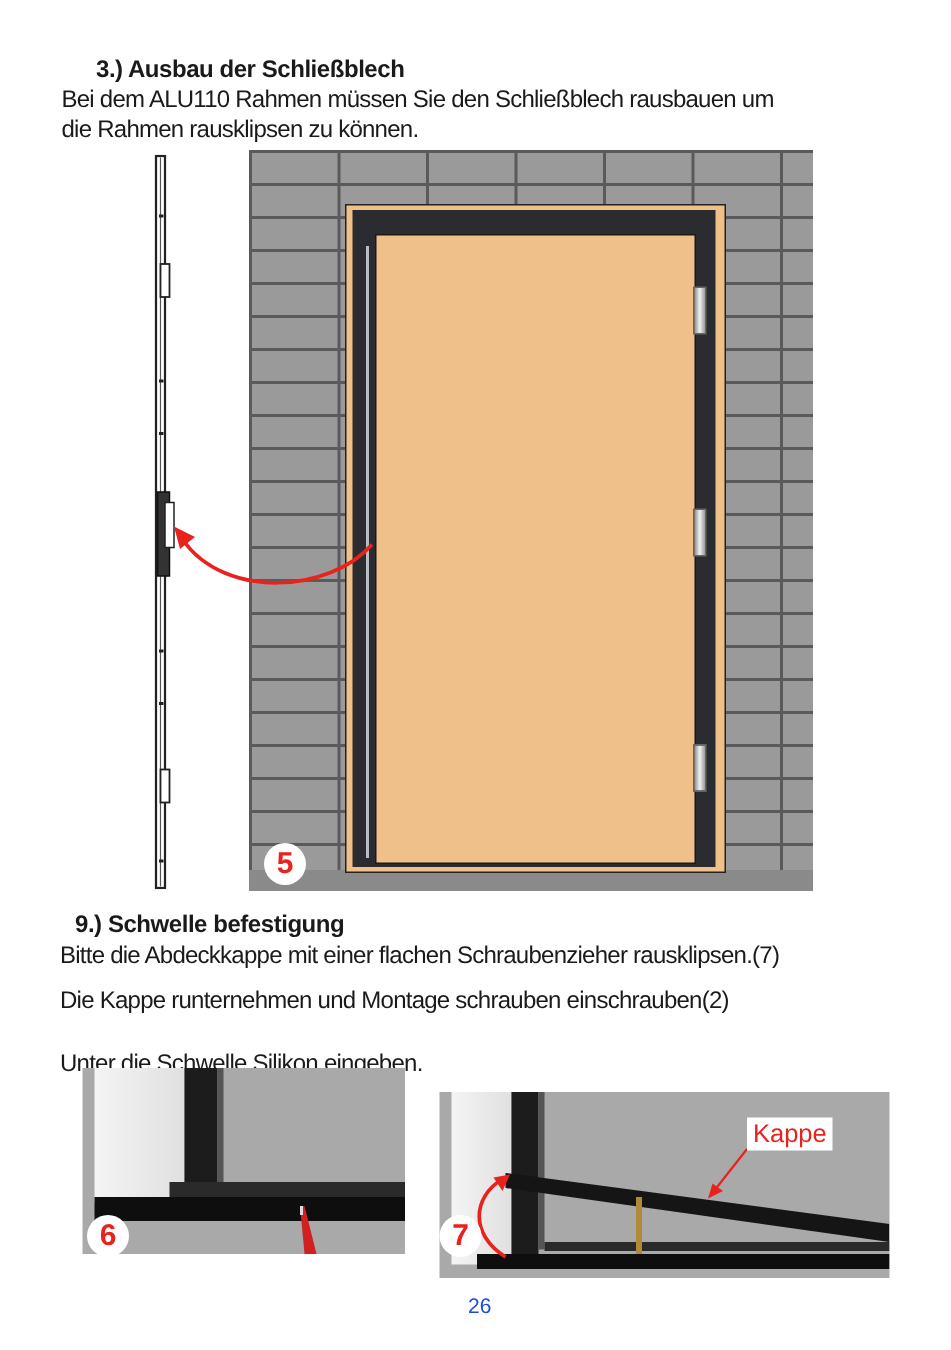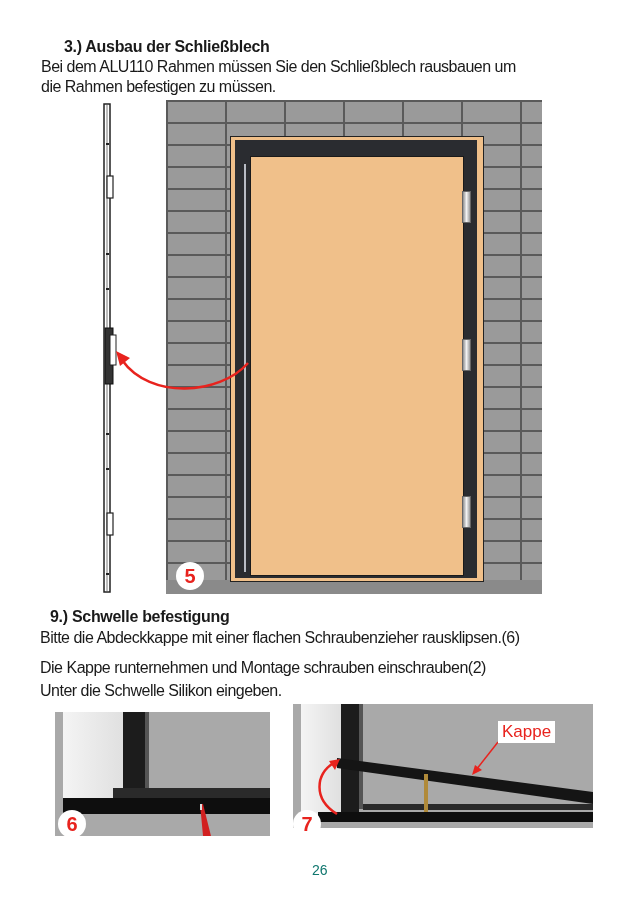--- a/index.html
+++ b/index.html
@@ -16,28 +16,28 @@
       linear-gradient(90deg, #5a5a5a 2px, transparent 2px);
     background-size: 100% 22px, 118px 44px, 118px 44px;
     background-position: 0 0, 0 0, 59px 22px;
   }
   .num-badge {
     position:absolute; width:28px; height:28px; border-radius:50%; background:#ffffff;
     color:#e8231e; font-weight:bold; font-size:20px; text-align:center; line-height:28px;
   }
   .hinge { position:absolute; left:462px; width:7px; height:30px;
            background:linear-gradient(90deg,#8d8d8d,#f2f2f2,#9a9a9a); border:1px solid #666; }
-  .page-num { font-size:14px; color:#0f766e; }
+  .page-num { font-size:14px; color:#1d4ed8; }
 </style>
 </head>
 <body>
 
 <div class="abs h" style="left:41px;top:38px;margin-left:23px;">3.) Ausbau der Schließblech</div>
 <div class="abs p" style="left:41px;top:57px;">Bei dem ALU110 Rahmen müssen Sie den Schließblech rausbauen um</div>
-<div class="abs p" style="left:41px;top:77px;">die Rahmen befestigen zu müssen.</div>
+<div class="abs p" style="left:41px;top:77px;">die Rahmen rausklipsen zu können.</div>
 
 <div class="abs" style="left:104px;top:103px;width:10px;height:490px;">
   <svg width="20" height="490" viewBox="0 0 20 490" style="position:absolute;left:-2px;top:0;">
     <rect x="2" y="1" width="6" height="488" fill="#fff" stroke="#222" stroke-width="1.5"></rect>
     <line x1="5" y1="2" x2="5" y2="488" stroke="#555" stroke-width="0.8"></line>
     <rect x="5" y="73" width="6" height="22" fill="#fff" stroke="#222" stroke-width="1.2"></rect>
     <rect x="3" y="225" width="8" height="56" fill="#333" stroke="#111"></rect>
     <rect x="8" y="232" width="6" height="30" fill="#fff" stroke="#222"></rect>
     <rect x="5" y="410" width="6" height="22" fill="#fff" stroke="#222" stroke-width="1.2"></rect>
     <g fill="#222">
@@ -62,38 +62,38 @@
 <div class="hinge" style="top:496px;"></div>
 
 <svg class="abs" style="left:100px;top:340px;" width="160" height="70" viewBox="0 0 160 70">
   <path d="M148 23 C 120 55, 50 60, 22 20" stroke="#e8231e" stroke-width="2.5" fill="none"></path>
   <path d="M16 11 L 30 18 L 20 26 Z" fill="#e8231e"></path>
 </svg>
 
 <div class="num-badge" style="left:176px;top:562px;">5</div>
 
 <div class="abs h" style="left:50px;top:608px;">9.) Schwelle befestigung</div>
-<div class="abs p" style="left:40px;top:628px;">Bitte die Abdeckkappe mit einer flachen Schraubenzieher rausklipsen.(6)</div>
+<div class="abs p" style="left:40px;top:628px;">Bitte die Abdeckkappe mit einer flachen Schraubenzieher rausklipsen.(7)</div>
 <div class="abs p" style="left:40px;top:658px;">Die Kappe runternehmen und Montage schrauben einschrauben(2)</div>
-<div class="abs p" style="left:40px;top:681px;">Unter die Schwelle Silikon eingeben.</div>
+<div class="abs p" style="left:40px;top:700px;">Unter die Schwelle Silikon eingeben.</div>
 
 <div class="abs" style="left:55px;top:712px;width:215px;height:124px;background:#a9a9a9;overflow:hidden;">
   <div class="abs" style="left:8px;top:0;width:60px;height:90px;background:linear-gradient(90deg,#f4f4f4,#e0e0e0);"></div>
   <div class="abs" style="left:68px;top:0;width:22px;height:78px;background:#1c1c1c;"></div>
   <div class="abs" style="left:90px;top:0;width:4px;height:78px;background:#555;"></div>
   <div class="abs" style="left:58px;top:76px;width:157px;height:10px;background:#2a2a2a;"></div>
   <div class="abs" style="left:8px;top:86px;width:207px;height:16px;background:#0e0e0e;"></div>
   <svg class="abs" style="left:140px;top:92px;" width="20" height="32">
       <path d="M5 0 L8 0 L16 32 L8 32 Z" fill="#d12020"></path>
       <rect x="5" y="0" width="2" height="6" fill="#ddd"></rect>
     </svg>
 </div>
 <div class="num-badge" style="left:58px;top:810px;">6</div>
 
-<div class="abs" style="left:293px;top:704px;width:300px;height:124px;background:#a9a9a9;overflow:hidden;">
+<div class="abs" style="left:293px;top:728px;width:300px;height:124px;background:#a9a9a9;overflow:hidden;">
   <div class="abs" style="left:8px;top:0;width:40px;height:115px;background:linear-gradient(90deg,#f4f4f4,#e0e0e0);"></div>
   <div class="abs" style="left:48px;top:0;width:18px;height:115px;background:#1c1c1c;"></div>
   <div class="abs" style="left:66px;top:0;width:4px;height:105px;background:#555;"></div>
   <div class="abs" style="left:70px;top:100px;width:230px;height:6px;background:#2a2a2a;"></div>
   <div class="abs" style="left:25px;top:108px;width:275px;height:10px;background:#0e0e0e;"></div>
   <svg class="abs" style="left:0;top:0;" width="300" height="124">
     <polygon points="44,54 300,88 300,100 44,64" fill="#151515"></polygon>
     <rect x="131" y="70" width="4" height="38" fill="#b08a3a"></rect>
   </svg>
   <svg class="abs" style="left:0;top:0;" width="300" height="124">

